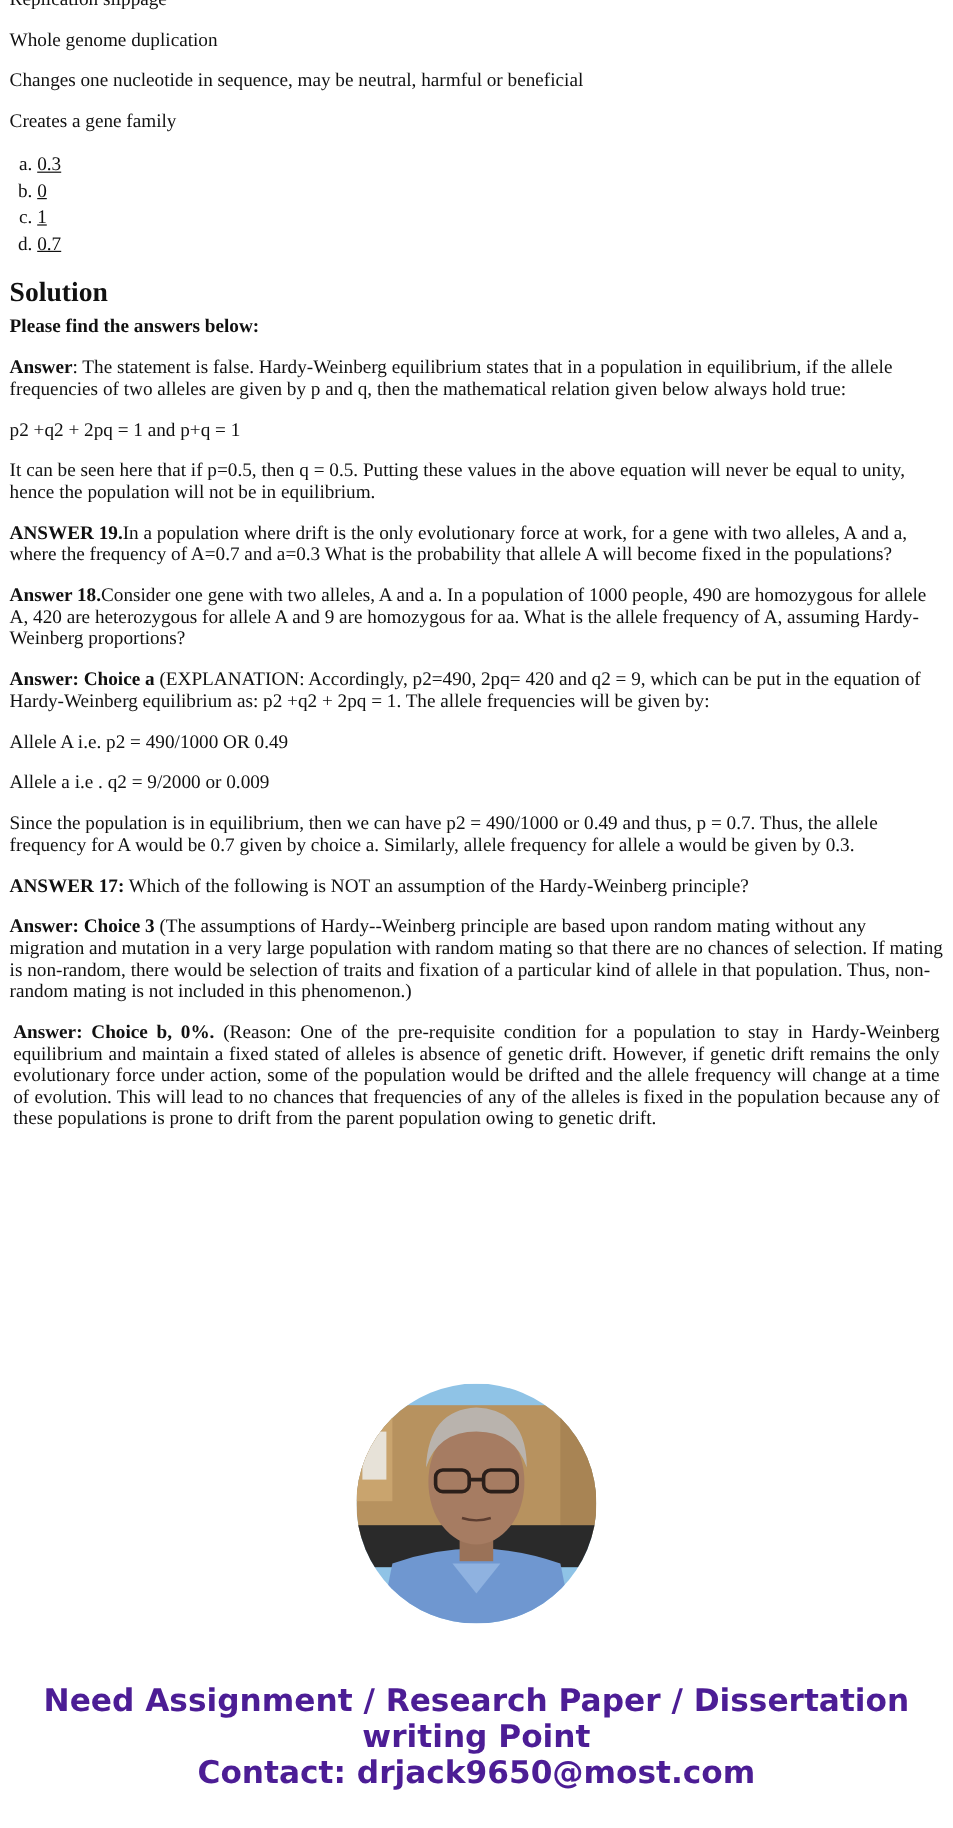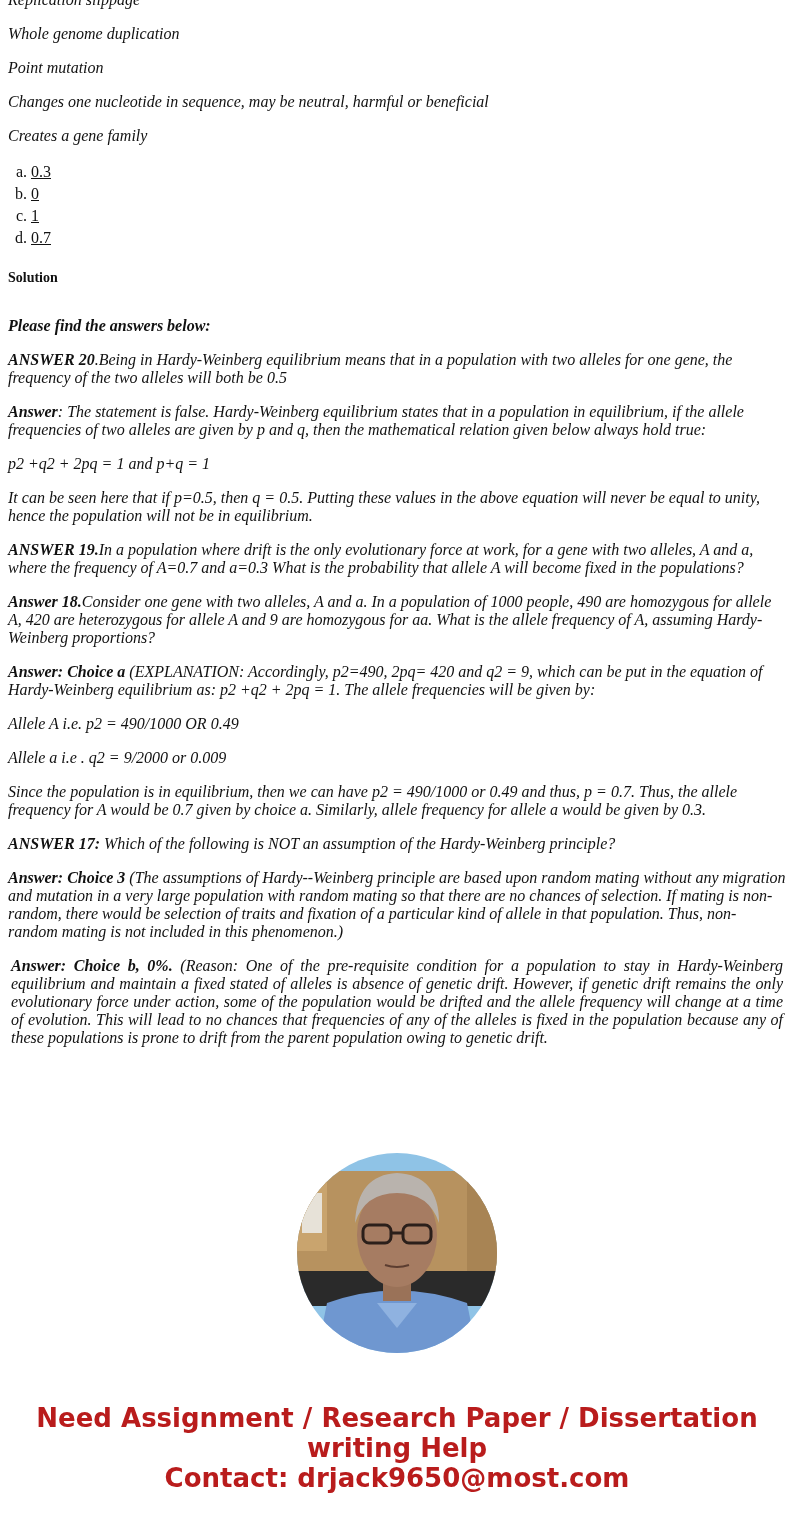--- a/index.html
+++ b/index.html
@@ -12,33 +12,33 @@
       font-size: 16px;
       line-height: 18px;
       color: #111111;
     }
     .content {
       position: absolute;
       left: 8px;
       right: 8px;
       top: -9px;
     }
-    p { margin: 0 0 16px 0; font-style: italic; }
+    p { margin: 0 0 16px 0; }
     .top-items p { margin: 0 0 16px 0; }
     ol.choices {
       list-style-type: lower-alpha;
       margin: 0 0 16px 0;
       padding-left: 23px;
       text-decoration: underline;
     }
     ol.choices li { line-height: 22px; }
     h3 {
-      font-size: 14px;
+      font-size: 23px;
       font-weight: bold;
-      margin: 18px 0 28px 0;
+      margin: 18px 0 9px 0;
       line-height: 22px;
     }
     b { font-weight: bold; }
     .justify {
       text-align: justify;
       margin: 0 3px 16px 3px;
     }
     .avatar-wrap {
       position: absolute;
       left: 297px;
@@ -52,48 +52,46 @@
     .promo {
       position: absolute;
       left: 0;
       right: 0;
       top: 1403px;
       text-align: center;
       font-family: "DejaVu Sans", sans-serif;
       font-weight: bold;
       font-size: 26px;
       line-height: 30px;
-      color: #b91c1c;
+      color: #4c1d95;
     }
     .promo div { margin: 0; }
   </style>
 </head>
 <body>
 
 <div class="content">
   <div class="top-items">
     <p>Replication slippage</p>
     <p>Whole genome duplication</p>
-    <p>Point mutation</p>
     <p>Changes one nucleotide in sequence, may be neutral, harmful or beneficial</p>
     <p>Creates a gene family</p>
   </div>
 
   <ol class="choices">
     <li>0.3</li>
     <li>0</li>
     <li>1</li>
     <li>0.7</li>
   </ol>
 
   <h3>Solution</h3>
 
   <p><b>Please find the answers below:</b></p>
 
-  <p><b>ANSWER 20</b><span>.Being in Hardy-Weinberg equilibrium means that in a population with two alleles for one gene, the frequency of the two alleles will both be 0.5</span></p>
 
   <p><b>Answer</b><span>: The statement is false. Hardy-Weinberg equilibrium states that in a population in equilibrium, if the allele frequencies of two alleles are given by p and q, then the mathematical relation given below always hold true:</span></p>
 
   <p>p2 +q2 + 2pq = 1 and p+q = 1</p>
 
   <p>It can be seen here that if p=0.5, then q = 0.5. Putting these values in the above equation will never be equal to unity, hence the population will not be in equilibrium.</p>
 
   <p><b>ANSWER 19.</b><span>In a population where drift is the only evolutionary force at work, for a gene with two alleles, A and a, where the frequency of A=0.7 and a=0.3 What is the probability that allele A will become fixed in the populations?</span></p>
 
   <p><b>Answer 18.</b><span>Consider one gene with two alleles, A and a. In a population of 1000 people, 490 are homozygous for allele A, 420 are heterozygous for allele A and 9 are homozygous for aa. What is the allele frequency of A, assuming Hardy-Weinberg proportions?</span></p>
@@ -128,15 +126,15 @@
     <path d="M58 70 Q60 22 100 20 Q142 22 142 70 Q132 40 100 40 Q68 40 58 70 Z" fill="#b9b3ad"></path>
     <rect x="66" y="72" width="28" height="18" rx="6" fill="none" stroke="#2b1f1a" stroke-width="3"></rect>
     <rect x="106" y="72" width="28" height="18" rx="6" fill="none" stroke="#2b1f1a" stroke-width="3"></rect>
     <line x1="94" y1="80" x2="106" y2="80" stroke="#2b1f1a" stroke-width="3"></line>
     <path d="M88 112 Q100 116 112 112" fill="none" stroke="#5c3d30" stroke-width="2"></path>
   </svg>
 </div>
 
 <div class="promo">
   <div>Need Assignment / Research Paper / Dissertation</div>
-  <div>writing Help</div>
+  <div>writing Point</div>
   <div>Contact: drjack9650@most.com</div>
 </div>
 
 </body></html>

